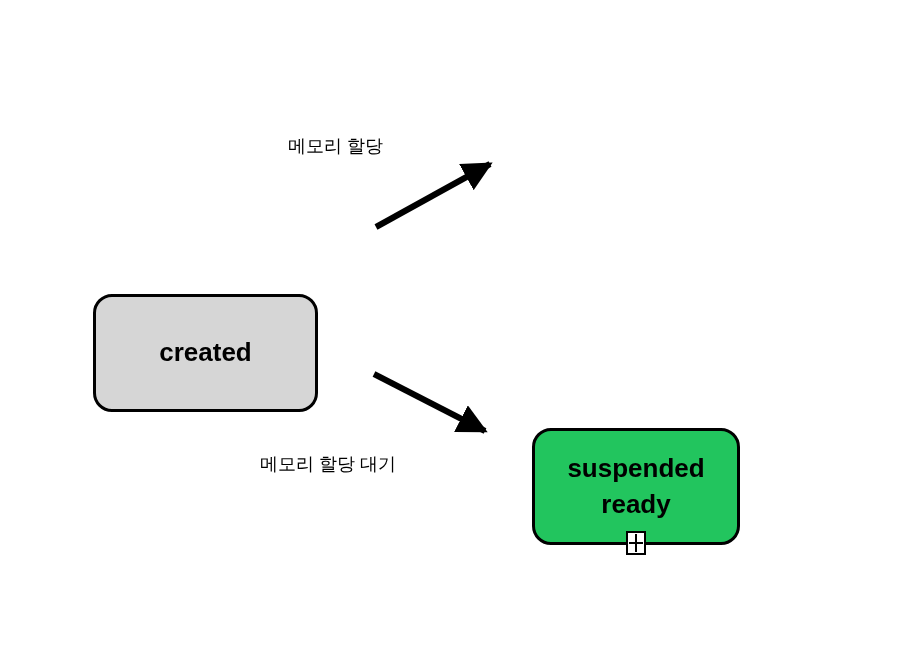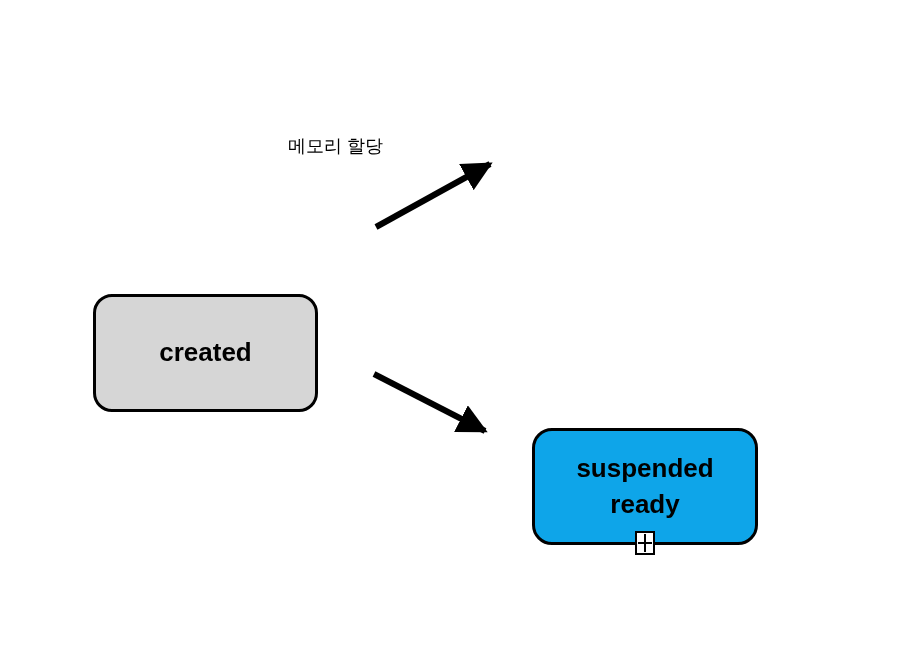--- a/index.html
+++ b/index.html
@@ -39,23 +39,22 @@
     background: #d6d6d6;
     margin-top: 44px;
   }
   .node-ready {
     left: 533px; top: 88px;
     width: 257px; height: 115px;
     background: #ef9a8f;
   }
   .node-suspended-ready {
     left: 532px; top: 428px;
-    width: 226px; height: 117px;
-    background: #0ea5e9;
-    border-radius: 20px;
+    width: 208px; height: 117px;
+    background: #22c55e;
   }
   .node-suspended-ready .node-label { max-width: 170px; }
   .expand-badge {
     position: absolute;
     left: 50%;
     bottom: -13px;
     transform: translateX(-50%);
     width: 20px;
     height: 24px;
     box-sizing: border-box;
@@ -110,14 +109,15 @@
   </div>
 
 
   <div class="node node-suspended-ready">
     <span class="node-label">suspended ready</span>
     <span class="expand-badge"></span>
   </div>
 
   <div class="edge-label edge-label-alloc">메모리 할당</div>
 
+  <div class="edge-label edge-label-alloc-wait">메모리 할당 대기</div>
 
 </div>
 
 </body></html>

